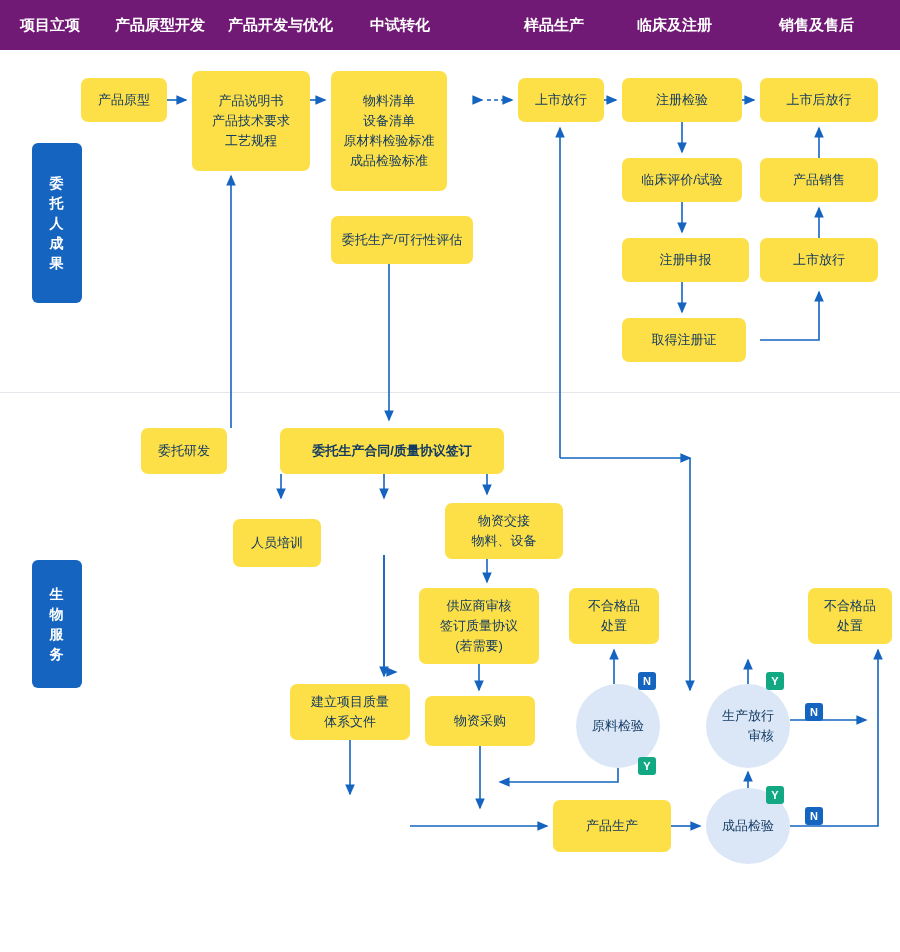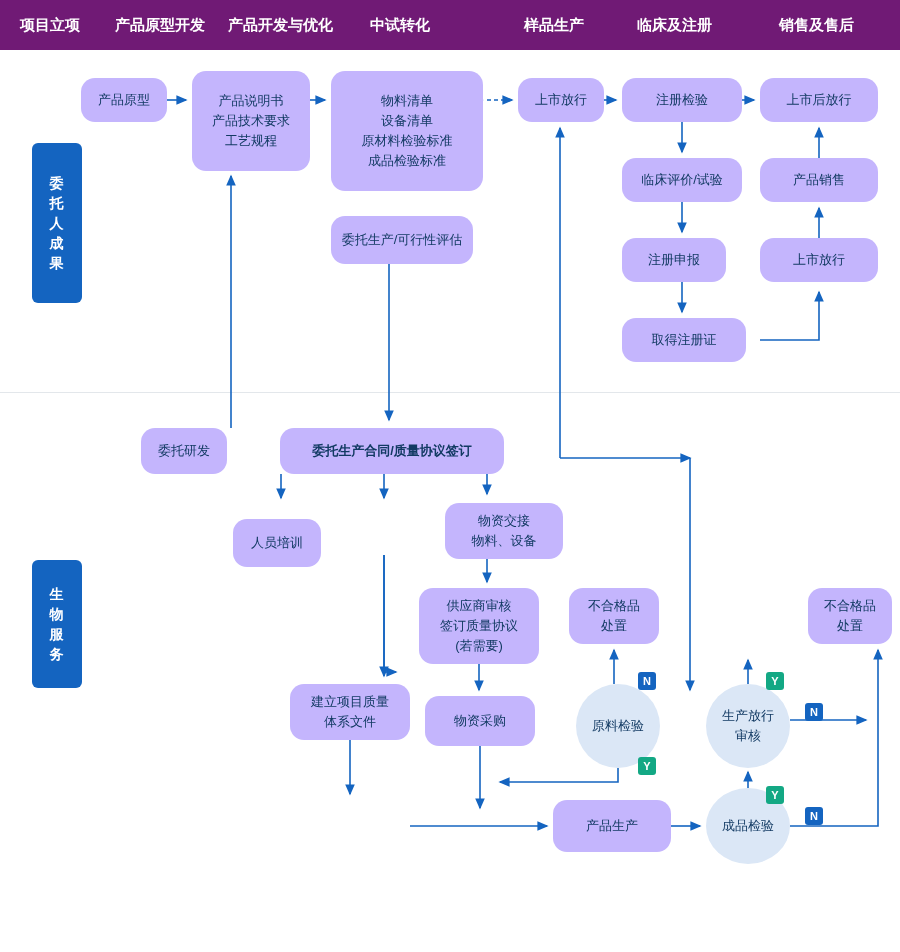--- a/index.html
+++ b/index.html
@@ -51,22 +51,22 @@
     display: flex;
     align-items: center;
     justify-content: center;
     line-height: 20px;
     letter-spacing: 1px;
   }
 
   
   .node {
     position: absolute;
-    background: #c4b5fd;
-    border-radius: 14px;
+    background: #fde047;
+    border-radius: 7px;
     color: #123a63;
     font-size: 13px;
     line-height: 20px;
     text-align: center;
     display: flex;
     align-items: center;
     justify-content: center;
     padding: 0 6px;
     box-sizing: border-box;
     white-space: pre-line;
@@ -195,47 +195,47 @@
 成
 果</div>
     <div class="side-tab" style="left: 32px; top: 560px; width: 50px; height: 128px; white-space: pre-line;">生
 物
 服
 务</div>
     <div class="node" style="left: 81px; top: 78px; width: 86px; height: 44px;">产品原型</div>
     <div class="node" style="left: 192px; top: 71px; width: 118px; height: 100px;">产品说明书
 产品技术要求
 工艺规程</div>
-    <div class="node" style="left: 331px; top: 71px; width: 152px; height: 120px;">物料清单
+    <div class="node" style="left: 331px; top: 71px; width: 116px; height: 120px;">物料清单
 设备清单
 原材料检验标准
 成品检验标准</div>
     <div class="node" style="left: 331px; top: 216px; width: 142px; height: 48px;">委托生产/可行性评估</div>
     <div class="node" style="left: 518px; top: 78px; width: 86px; height: 44px;">上市放行</div>
     <div class="node" style="left: 622px; top: 78px; width: 120px; height: 44px;">注册检验</div>
     <div class="node" style="left: 760px; top: 78px; width: 118px; height: 44px;">上市后放行</div>
     <div class="node" style="left: 622px; top: 158px; width: 120px; height: 44px;">临床评价/试验</div>
     <div class="node" style="left: 760px; top: 158px; width: 118px; height: 44px;">产品销售</div>
-    <div class="node" style="left: 622px; top: 238px; width: 104px; height: 44px;">注册申报</div>
+    <div class="node" style="left: 622px; top: 238px; width: 127px; height: 44px;">注册申报</div>
     <div class="node" style="left: 760px; top: 238px; width: 118px; height: 44px;">上市放行</div>
     <div class="node" style="left: 622px; top: 318px; width: 124px; height: 44px;">取得注册证</div>
     <div class="node" style="left: 141px; top: 428px; width: 86px; height: 46px;">委托研发</div>
     <div class="node" style="left: 280px; top: 428px; width: 224px; height: 46px; font-weight: bold;">委托生产合同/质量协议签订</div>
     <div class="node" style="left: 233px; top: 507px; width: 88px; height: 48px; margin-top: 12px;">人员培训</div>
     <div class="node" style="left: 445px; top: 503px; width: 118px; height: 56px;">物资交接
 物料、设备</div>
     <div class="node" style="left: 419px; top: 588px; width: 120px; height: 76px;">供应商审核
 签订质量协议
 (若需要)</div>
     <div class="node" style="left: 569px; top: 588px; width: 90px; height: 56px;">不合格品
 处置</div>
     <div class="node" style="left: 808px; top: 588px; width: 84px; height: 56px;">不合格品
 处置</div>
     <div class="node circle" style="left: 576px; top: 684px; width: 84px; height: 84px;">原料检验</div>
-    <div class="node circle" style="left: 706px; top: 684px; width: 84px; height: 84px;">生产放行
+    <div class="node circle" style="left: 706px; top: 684px; width: 84px; height: 84px; text-align: right;">生产放行
 审核</div>
     <div class="node" style="left: 290px; top: 684px; width: 120px; height: 56px;">建立项目质量
 体系文件</div>
     <div class="node" style="left: 425px; top: 696px; width: 110px; height: 50px;">物资采购</div>
     <div class="node" style="left: 553px; top: 800px; width: 118px; height: 52px;">产品生产</div>
     <div class="node circle" style="left: 706px; top: 788px; width: 84px; height: 76px;">成品检验</div>
     <div class="badge n" style="left: 638px; top: 672px;">N</div>
     <div class="badge y" style="left: 638px; top: 757px;">Y</div>
     <div class="badge y" style="left: 766px; top: 672px;">Y</div>
     <div class="badge n" style="left: 805px; top: 703px;">N</div>

